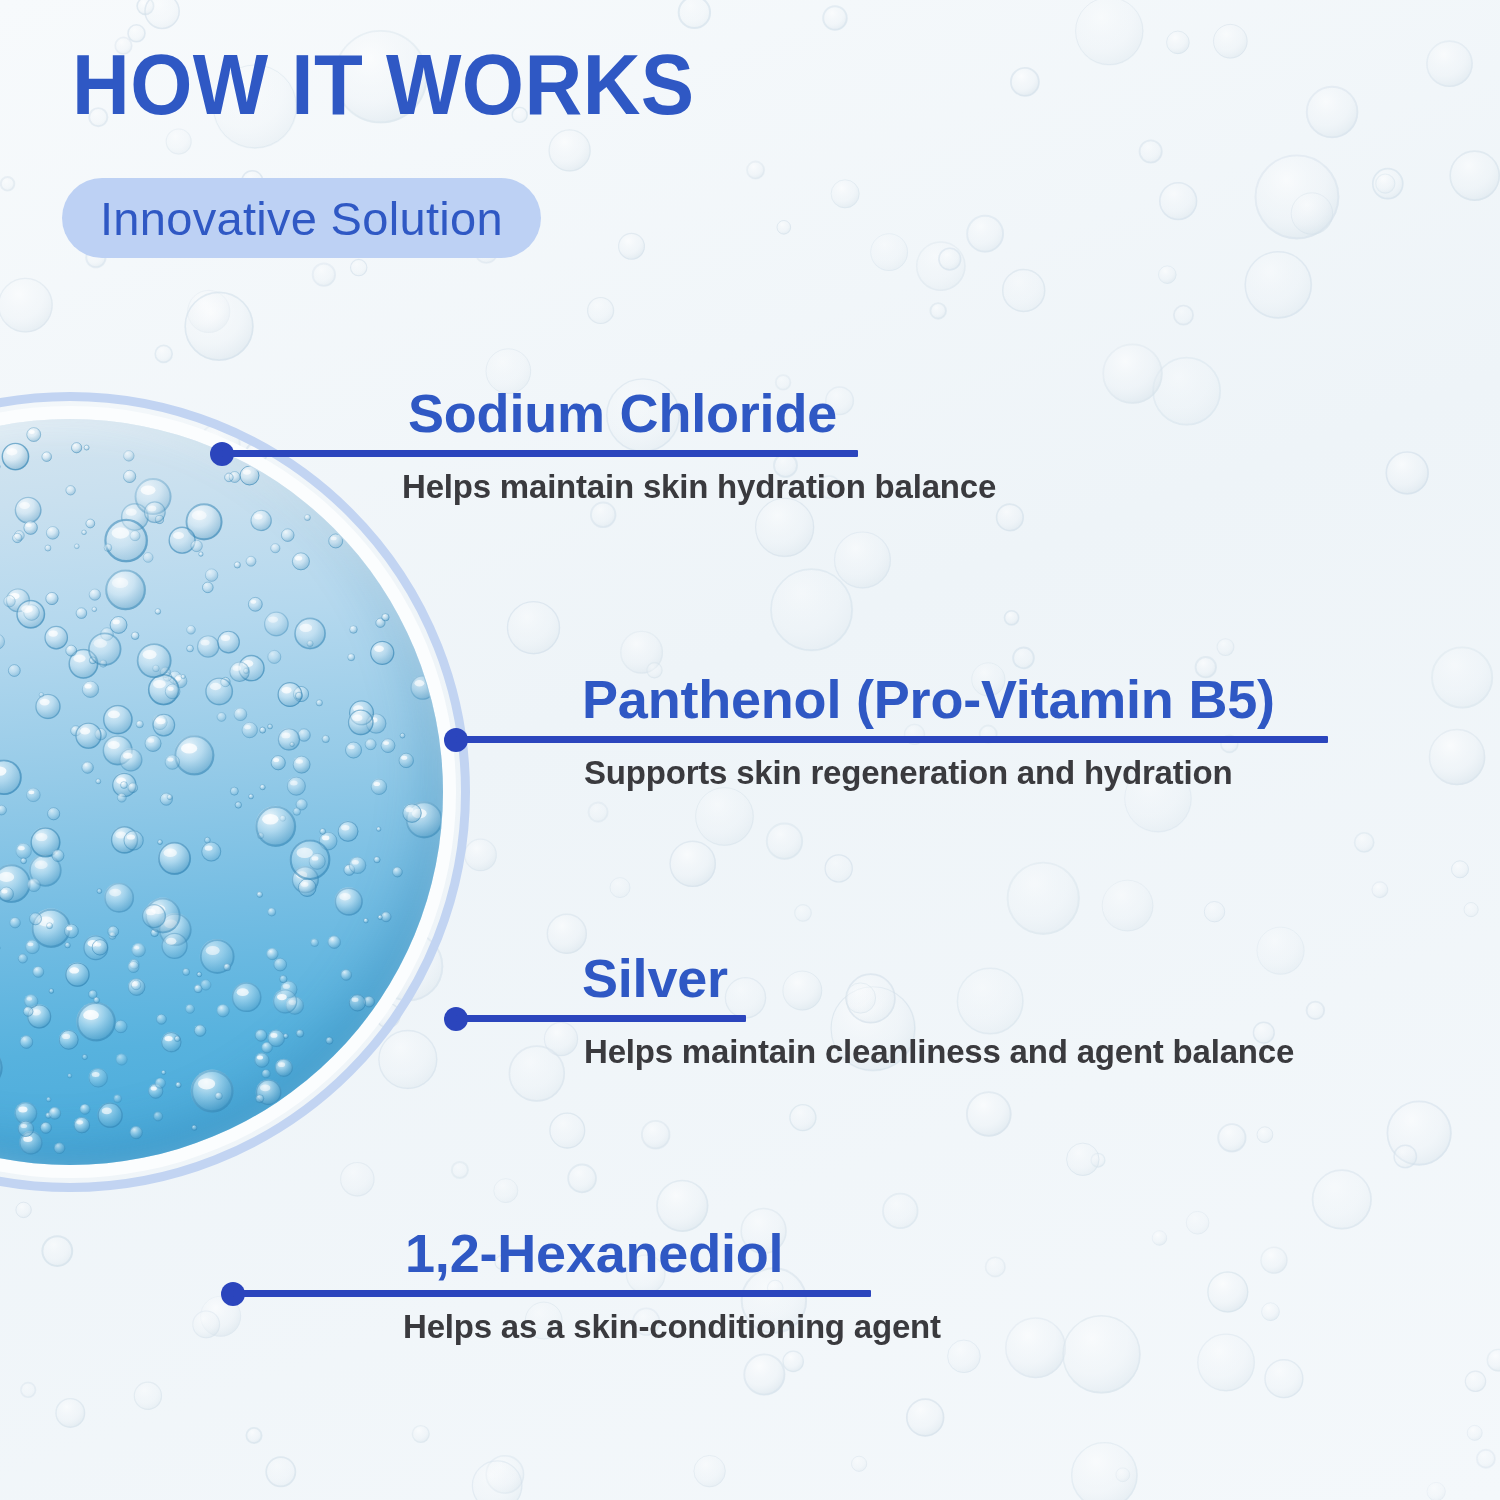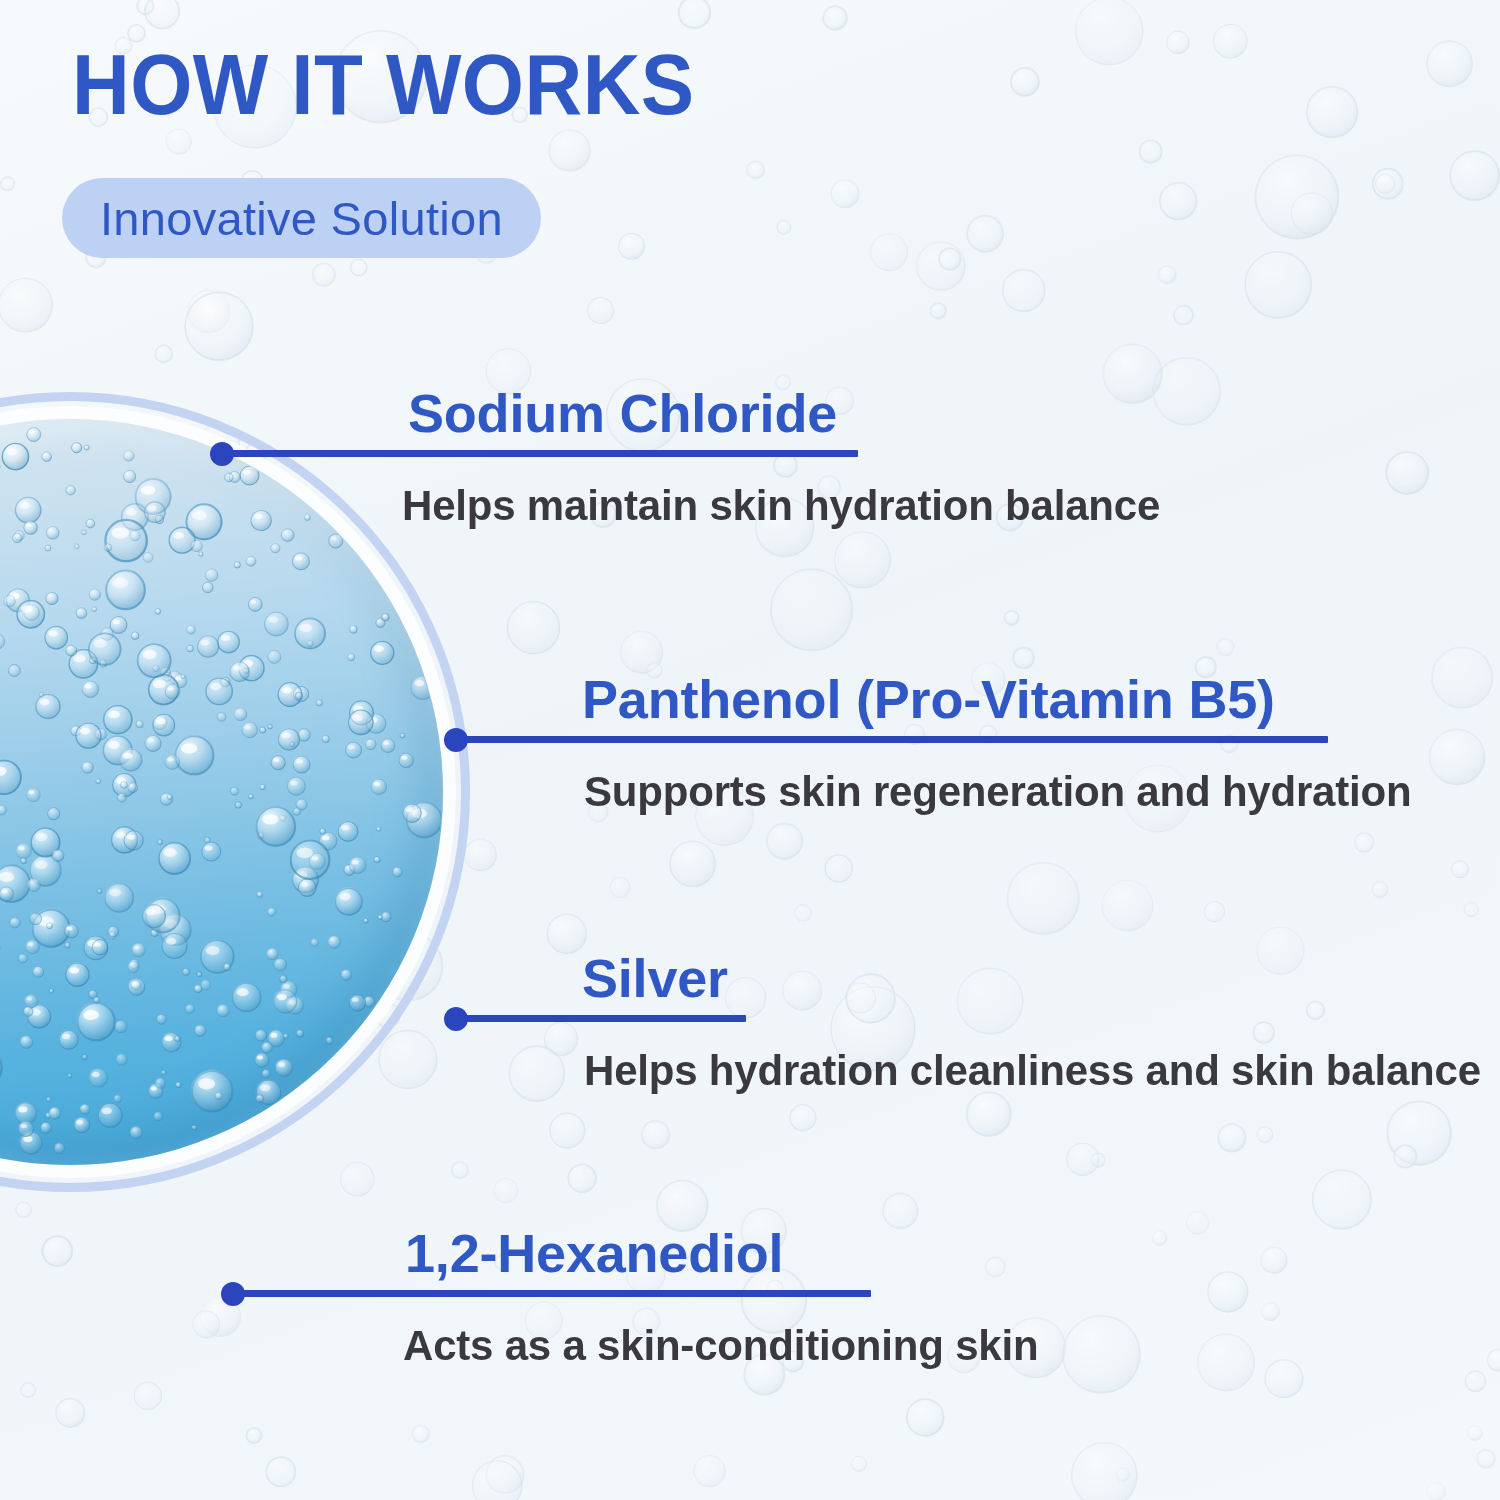--- a/index.html
+++ b/index.html
@@ -126,27 +126,27 @@
     font-size: 54px;
     font-weight: 700;
     color: #2f58c4;
     white-space: nowrap;
     letter-spacing: -0.2px;
     bottom: 100%;
     margin-bottom: -2px;
   }
   .callout-desc {
     position: absolute;
-    font-size: 42px;
+    font-size: 33px;
     font-weight: 700;
     color: #3a3a3e;
     white-space: nowrap;
     letter-spacing: -0.2px;
     top: 100%;
-    margin-top: 16px;
+    margin-top: 2px;
   }
 </style>
 </head>
 <body>
 
 <div id="stage">
 
   <svg id="bg-droplets" viewBox="0 0 1500 1500" xmlns="http://www.w3.org/2000/svg" aria-hidden="true">
       <defs>
         <radialGradient id="bgd" cx="38%" cy="30%" r="72%">
@@ -1986,23 +1986,23 @@
       <div class="callout" style="left: 444px; top: 728px; width: 24px; height: 24px;">
         <div class="callout-dot"></div>
         <div class="callout-line" style="width: 872px;"></div>
         <div class="callout-title" style="left: 138px;">Panthenol (Pro-Vitamin B5)</div>
         <div class="callout-desc" style="left: 140px;">Supports skin regeneration and hydration</div>
       </div>
       <div class="callout" style="left: 444px; top: 1007px; width: 24px; height: 24px;">
         <div class="callout-dot"></div>
         <div class="callout-line" style="width: 290px;"></div>
         <div class="callout-title" style="left: 138px;">Silver</div>
-        <div class="callout-desc" style="left: 140px;">Helps hydration cleanliness and skin balance</div>
+        <div class="callout-desc" style="left: 140px;">Helps maintain cleanliness and agent balance</div>
       </div>
       <div class="callout" style="left: 221px; top: 1282px; width: 24px; height: 24px; padding-left: 40px;">
         <div class="callout-dot"></div>
         <div class="callout-line" style="width: 638px;"></div>
         <div class="callout-title" style="left: 184px;">1,2-Hexanediol</div>
-        <div class="callout-desc" style="left: 182px;">Acts as a skin-conditioning skin</div>
+        <div class="callout-desc" style="left: 182px;">Helps as a skin-conditioning agent</div>
       </div>
     </div>
 
 </div>
 
 </body></html>

